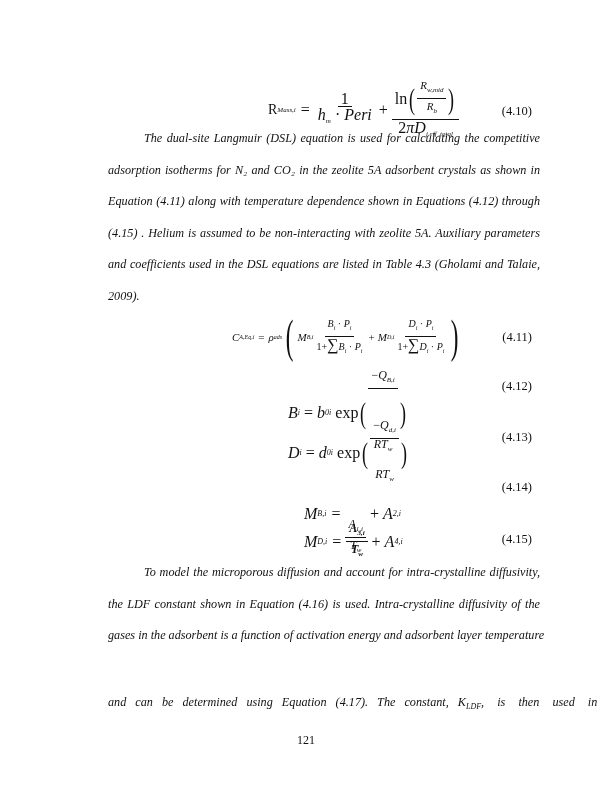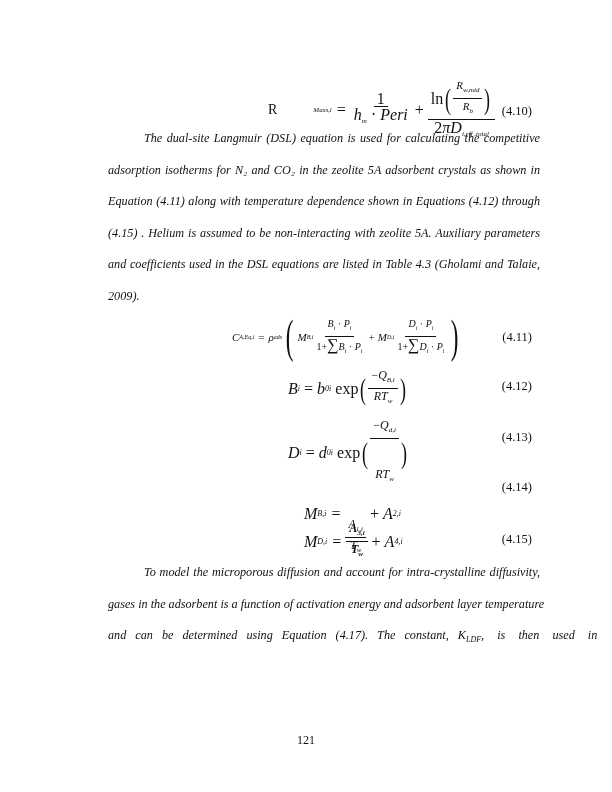--- a/index.html
+++ b/index.html
@@ -21,21 +21,21 @@
   .pagenum { position:absolute; top:733px; left:0; width:612px; text-align:center; font-size:12px; }
   .row { position:absolute; display:flex; align-items:center; }
 </style>
 </head>
 <body>
 
 <div class="page">
 
   <div class="row" style="left:268px; top:78px;">
     <span style="font-size:14px;">R</span>
-      <span class="sub" style="font-size:7px;margin-left:36px;">Mass,i</span>
+      <span class="sub" style="font-size:7px;">Mass,i</span>
     <span style="margin:0 5px;">=</span>
     <span class="frac">
         <span class="num">1</span>
         <span class="den"><span class="it">h</span><span class="sub" style="font-size:7px;">m</span> · <span class="it">Peri</span></span>
       </span>
     <span style="margin:0 4px;">+</span>
     <span class="frac">
       <span class="num" style="display:flex;align-items:center;">ln<span class="paren">(</span><span class="frac" style="font-size:11px;">
             <span class="num"><span class="it">R</span><span class="sub" style="font-size:7px;">w,mid</span></span>
             <span class="den"><span class="it">R</span><span class="sub" style="font-size:7px;">b</span></span>
@@ -72,21 +72,21 @@
       <span class="sub" style="font-size:6px;">D,i</span>
     <span class="frac" style="font-size:10px;">
         <span class="num"><span class="it">D<sub style="font-size:6px;">i</sub></span> · <span class="it">P<sub style="font-size:6px;">i</sub></span></span>
         <span class="den">1+<span class="sum">∑</span><span class="it">D<sub style="font-size:6px;">i</sub></span> · <span class="it">P<sub style="font-size:6px;">i</sub></span></span>
       </span>
     <span class="bigparen">)</span>
   </div>
   <div class="eqnum" style="top:330px;">(4.11)</div>
 
   <div class="row" style="left:288px; top:368px;">
-    <span class="it">B</span><span class="sub">i</span><span style="margin:0 4px;">=</span><span class="it">b</span><span class="sub">0i</span>&nbsp;exp<span class="paren">(</span><span class="frac" style="font-size:12px;">
+    <span class="it">B</span><span class="sub">i</span><span style="margin:0 4px;">=</span><span class="it">b</span><span class="sub">0i</span>&nbsp;exp<span class="paren">(</span><span class="frac" style="font-size:12px;gap:48px;">
         <span class="num">−<span class="it">Q</span><span class="sub" style="font-size:7px;">B,i</span></span>
         <span class="den"><span class="it">RT</span><span class="sub" style="font-size:7px;">w</span></span>
       </span><span class="paren">)</span>
   </div>
   <div class="eqnum" style="top:379px;">(4.12)</div>
 
   <div class="row" style="left:288px; top:418px;">
     <span class="it">D</span><span class="sub">i</span><span style="margin:0 4px;">=</span><span class="it">d</span><span class="sub">0i</span>&nbsp;exp<span class="paren">(</span><span class="frac" style="font-size:12px;gap:28px;">
         <span class="num">−<span class="it">Q</span><span class="sub" style="font-size:7px;">d,i</span></span>
         <span class="den"><span class="it">RT</span><span class="sub" style="font-size:7px;">w</span></span>
@@ -117,21 +117,22 @@
         <span class="den"><span class="it">T</span><span class="sub" style="font-size:7px;">w</span></span>
       </span>
       <span style="margin:0 4px;">+</span>
       <span class="it">A</span>
       <span class="sub">4,i</span>
   </div>
   <div class="eqnum" style="top:532px;">(4.15)</div>
 
   <div class="para" style="top:557px;">
     <span class="line" style="padding-left:36px;">To model the microporous diffusion and account for intra-crystalline diffusivity,</span>
+    <span class="line">the LDF constant shown in Equation (4.16) is used. Intra-crystalline diffusivity of the</span>
     <span class="line">gases in the adsorbent is a function of activation energy and adsorbent layer temperature</span>
-    <span class="line" style="text-align-last:auto; display:flex; justify-content:space-between;">
+    <span class="line" style="text-align-last:auto; display:flex; justify-content:space-between;margin-top:35px;">
       <span style="word-spacing:6px;">and can be determined using Equation (4.17). The constant, K</span>
         <span><sub style="font-size:8px;">LDF</sub><span style="word-spacing:10px;">, is then used in</span></span>
     </span>
   </div>
 
   <div class="pagenum">121</div>
 </div>
 
 </body></html>

